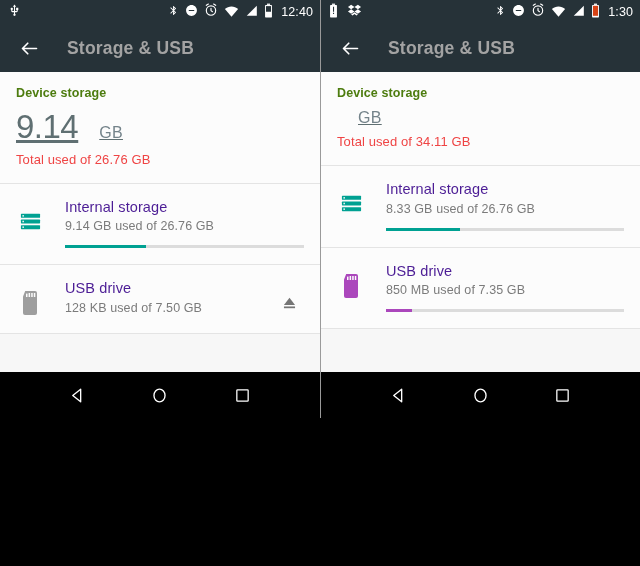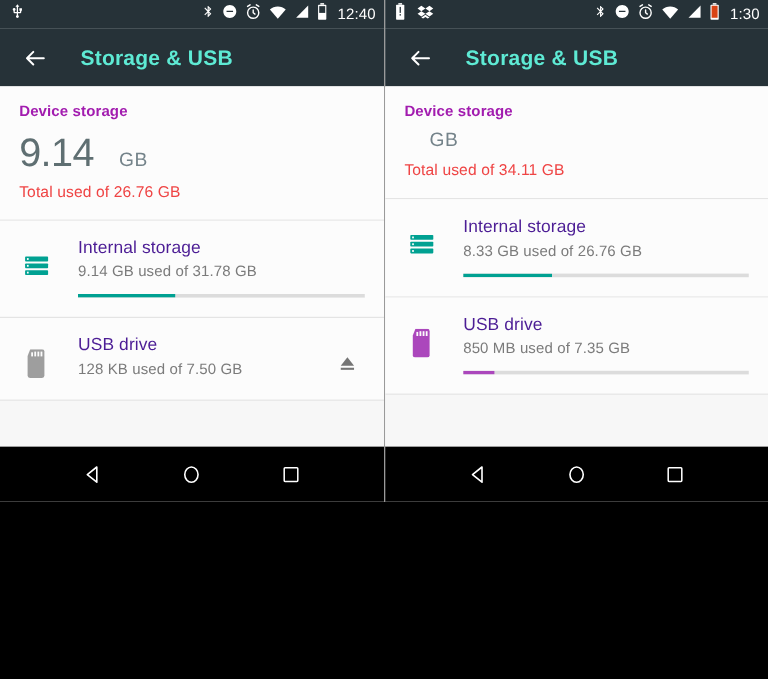--- a/index.html
+++ b/index.html
@@ -38,40 +38,40 @@
     height:48px; background:#263238;
     display:flex; align-items:center;
     padding:0 16px; flex:none;
   }
   .back-btn {
     width:26px; height:26px;
     display:flex; align-items:center; justify-content:center;
     cursor:pointer; flex:none;
   }
   .toolbar-title {
-    color:#5eead4; font-size:17.5px; font-weight:bold;
+    color:#a3a3a3; font-size:17.5px; font-weight:bold;
     margin-left:25px; letter-spacing:.2px;
     white-space:nowrap;
   }
 
   
   .content { flex:1; background:#f7f7f7; overflow:hidden; position:relative; }
   .card { background:#fcfcfc; border-bottom:1px solid #e4e4e4; }
 
   .section-label {
-    color:#a21caf; font-size:12.5px; font-weight:bold;
+    color:#4d7c0f; font-size:12.5px; font-weight:bold;
     padding:14px 16px 0 16px; letter-spacing:.1px;
   }
   .section-label.tight { padding-top:12px; }
 
   .summary { padding:10px 16px 16px 16px; }
   .summary-num {
     color:#5f6f72; font-weight:300;
     font-size:33px; line-height:1.05;
-    display:flex; align-items:baseline;
+    display:flex; align-items:baseline;text-decoration:underline;
   }
   .summary-num .big { letter-spacing:-.5px; }
   .summary-num .unit {
     font-size:16px; margin-left:21px;
     color:#74838a; font-weight:400;
     letter-spacing:.3px;
   }
   .summary-sub {
     color:#ef4444; font-size:13px;
     margin-top:7px; letter-spacing:.1px;
@@ -203,21 +203,21 @@
               <rect x="2" y="4" width="20" height="4.2" rx=".7"></rect>
               <rect x="2" y="9.9" width="20" height="4.2" rx=".7"></rect>
               <rect x="2" y="15.8" width="20" height="4.2" rx=".7"></rect>
               <rect x="3.6" y="5.3" width="1.5" height="1.6" fill="#fcfcfc"></rect>
               <rect x="3.6" y="11.2" width="1.5" height="1.6" fill="#fcfcfc"></rect>
               <rect x="3.6" y="17.1" width="1.5" height="1.6" fill="#fcfcfc"></rect>
             </svg>
           </div>
           <div class="row-body">
             <div class="row-title">Internal storage</div>
-            <div class="row-sub">9.14 GB used of 31.78 GB</div>
+            <div class="row-sub">9.14 GB used of 26.76 GB</div>
             <div class="progress">
               <div class="progress-fill" style="width: 34%; background: rgb(0, 161, 146);"></div>
             </div>
           </div>
         </div>
       </div>
 
       <div class="card">
         <div class="row">
           <div class="row-icon">

